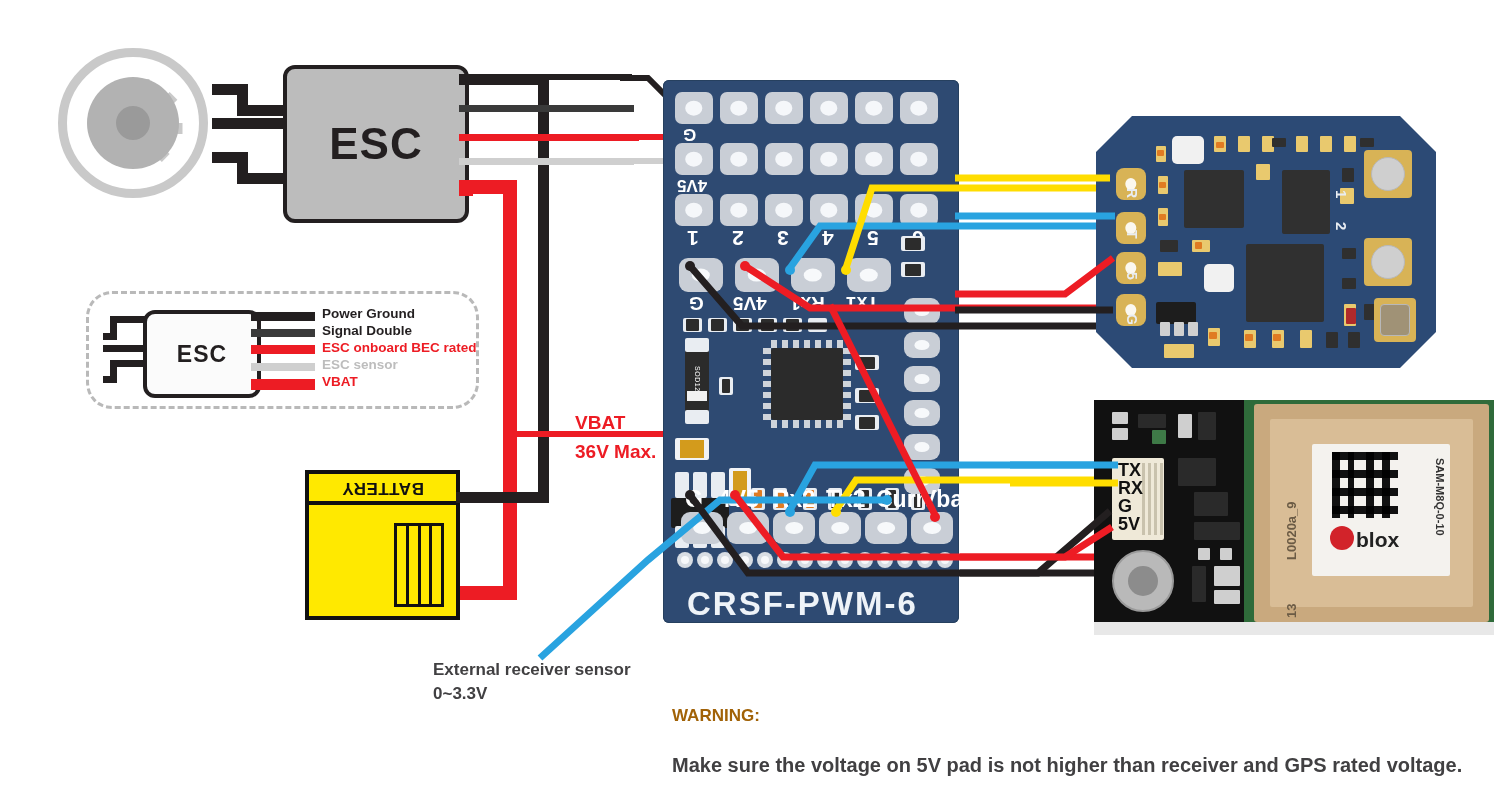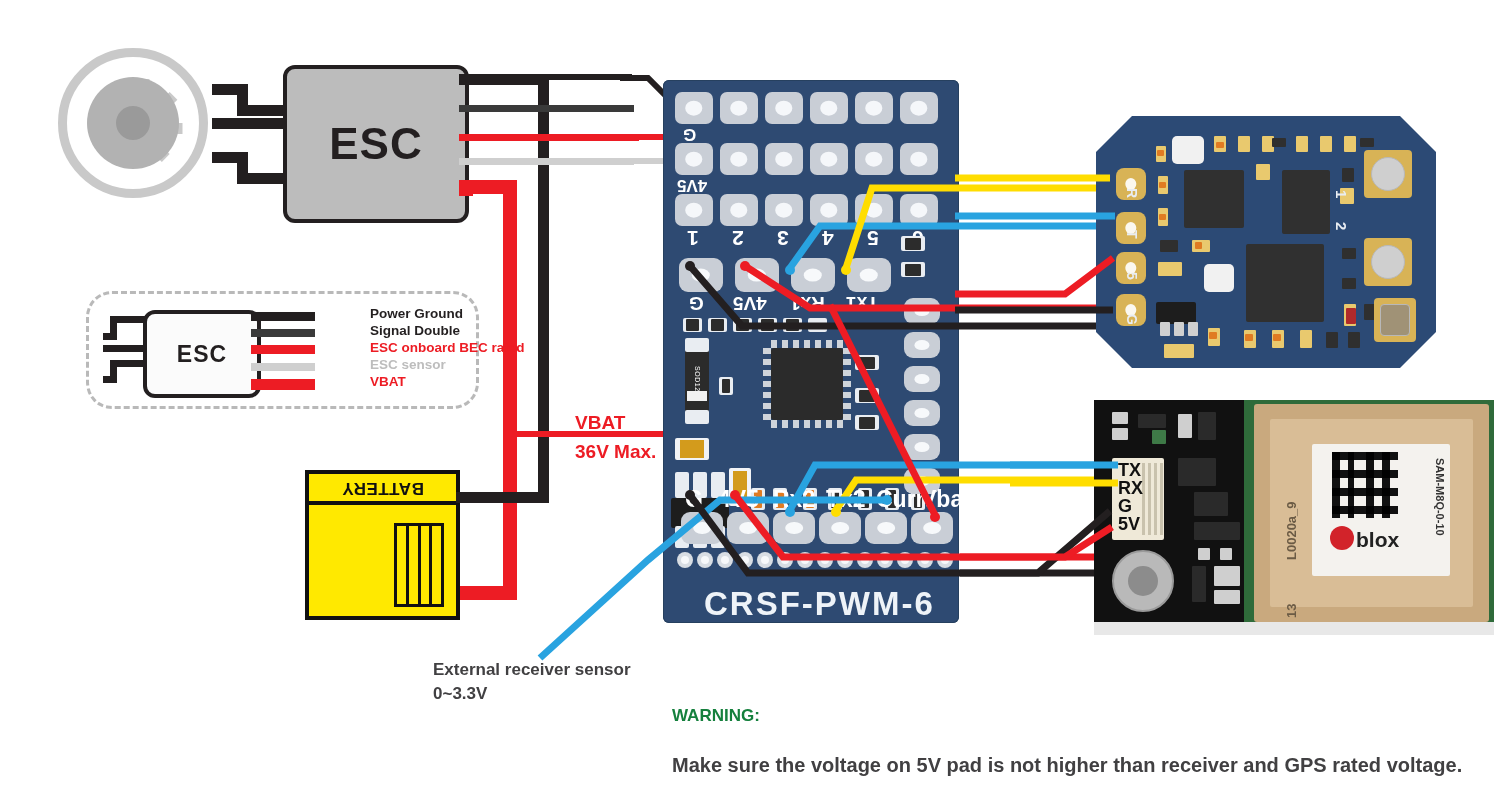--- a/index.html
+++ b/index.html
@@ -20,21 +20,21 @@
   .motor-hub{width:34px;height:34px;border-radius:50%;background:#9a9a9a;}
   .spoke{position:absolute;background:#c9c9c9;width:11px;height:44px;left:50%;top:50%;transform-origin:50% 0;}
 
   
   .esc-box{background:#bcbcbc;border:4px solid #231f20;border-radius:12px;display:flex;align-items:center;justify-content:center;}
   .esc-label{font-weight:bold;color:#231f20;letter-spacing:1px;}
 
   
   .legend-box{border:3px dashed #b9b9b9;border-radius:26px;box-sizing:border-box;}
   .esc-box-sm{background:#fbfbfb;border:4px solid #231f20;border-radius:12px;display:flex;align-items:center;justify-content:center;}
-  .lg-txt{font-size:13.5px;font-weight:bold;color:#231f20;white-space:nowrap;margin-left:48px;}
+  .lg-txt{font-size:13.5px;font-weight:bold;color:#231f20;white-space:nowrap;}
   .lg-txt.red{color:#ed1c24;}
   .lg-txt.gray{color:#bdbdbd;}
 
   
   .batt{background:#ffe900;border:4px solid #111;box-sizing:border-box;}
   .batt-head{border-bottom:4px solid #111;display:flex;align-items:center;justify-content:center;}
   .batt-label{transform:rotate(180deg);font-weight:bold;font-size:17px;color:#111;letter-spacing:.5px;}
   .batt-bars{position:absolute;border:3px solid #111;box-sizing:border-box;display:flex;}
   .batt-bars i{flex:1;border-right:3px solid #111;}
   .batt-bars i:last-child{border-right:0;}
@@ -42,21 +42,21 @@
   
   .pcb{background:#2e4a72;border-radius:6px;box-shadow:inset 0 0 0 1px #26405f;}
   .pad{position:absolute;background:#c9ced6;border-radius:7px;}
   .pad::after{content:"";position:absolute;left:50%;top:50%;transform:translate(-50%,-50%);
     width:46%;height:46%;border-radius:50%;background:#f5f7fa;}
   .pad-r{position:absolute;background:#c9ced6;border-radius:9px;}
   .pad-r::after{content:"";position:absolute;left:50%;top:50%;transform:translate(-50%,-50%);
     width:42%;height:38%;border-radius:50%;background:#f7f9fb;}
   .silk{position:absolute;color:#fff;font-weight:bold;font-family:"Liberation Sans",sans-serif;}
   .silk.flip{transform:rotate(180deg);}
-  .brand{position:absolute;color:#eef3f8;font-weight:bold;letter-spacing:2px;margin-left:17px;}
+  .brand{position:absolute;color:#eef3f8;font-weight:bold;letter-spacing:2px;}
   .smd{position:absolute;background:#e9edf2;border-radius:2px;}
   .smd i{position:absolute;left:18%;top:10%;width:64%;height:80%;background:#2c2c2c;border-radius:1px;}
   .smd.orange i{background:#e07b22;}
   .chip{position:absolute;background:#2b2b2b;border-radius:3px;}
   .diode{position:absolute;background:#2b2b2b;border-radius:2px;}
   .diode .band{position:absolute;left:8%;bottom:18%;width:84%;height:16%;background:#f2f2f2;}
   .diode span{position:absolute;left:50%;top:50%;transform:translate(-50%,-50%) rotate(90deg);
     color:#fff;font-size:7px;letter-spacing:.5px;white-space:nowrap;}
   .cap{position:absolute;background:#f1f3f6;border-radius:2px;}
   .cap i{position:absolute;left:16%;top:8%;width:68%;height:84%;background:#d39b1c;}
@@ -91,21 +91,21 @@
   .gps-smd.gr{background:#3e7a47;}
   .gps-lbl{position:absolute;color:#111;font-weight:bold;}
   .qr{position:absolute;background:#fff;}
   .ublox{position:absolute;font-weight:bold;color:#222;}
   .udot{position:absolute;border-radius:50%;background:#d2232a;}
   .vtxt{position:absolute;transform:rotate(-90deg);transform-origin:0 0;color:#6b5b45;font-weight:bold;white-space:nowrap;}
 
   
   .ct{position:absolute;color:#58595b;font-weight:bold;white-space:nowrap;}
   .ct.dark{color:#414042;}
-  .ct.red{color:#15803d;}
+  .ct.red{color:#a16207;}
   .ct.vbat{color:#ed1c24;font-weight:bold;}
 </style>
 </head>
 <body>
 
 <div id="stage">
 
   <div class="abs" style="left:58px;top:48px;width:150px;height:150px;">
     <div class="motor-outer abs" style="left:0;top:0;"></div>
     <div class="abs" style="left:0;top:0;width:150px;height:150px;">

